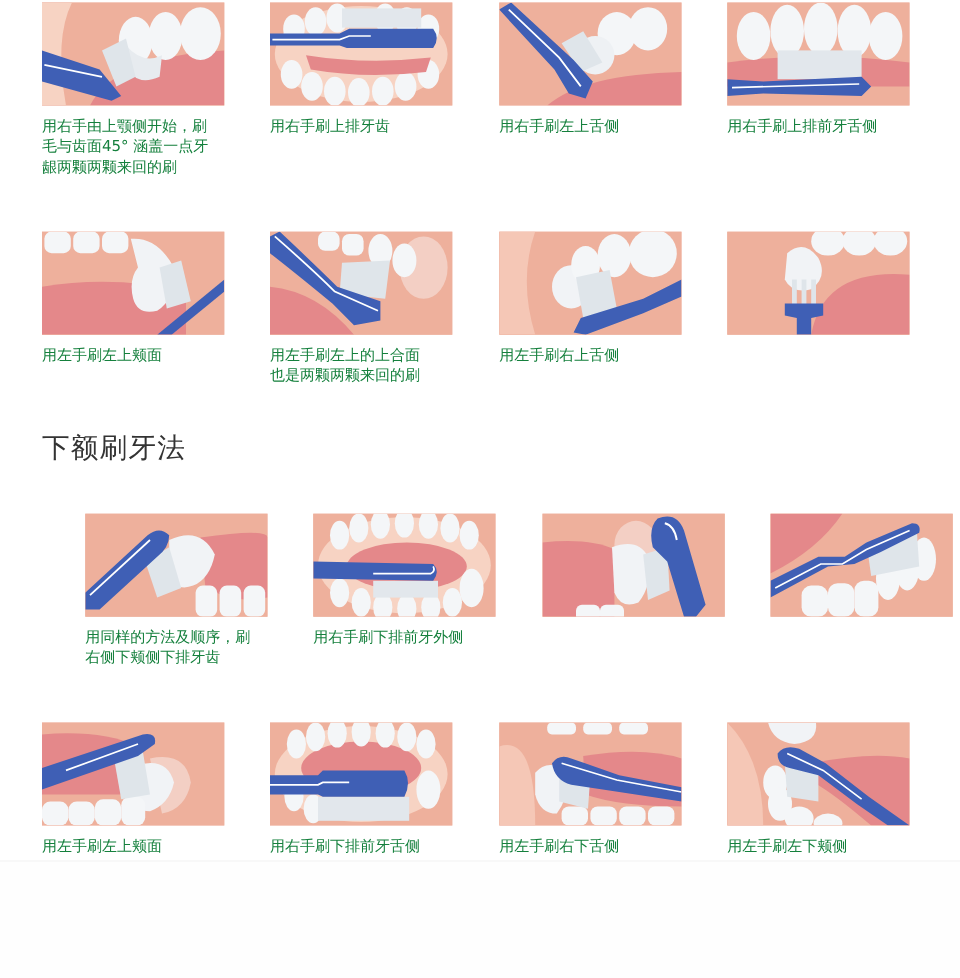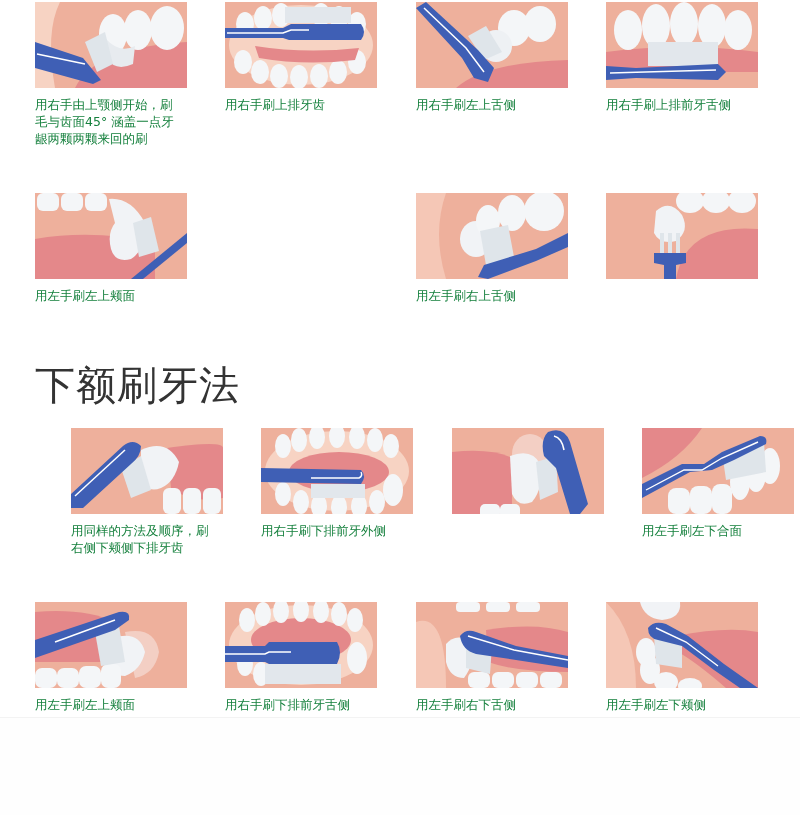--- a/index.html
+++ b/index.html
@@ -5,21 +5,21 @@
   html, body { margin: 0; padding: 0; background: #ffffff; }
   body { width: 800px; height: 815px; position: relative; overflow: hidden;
          font-family: "DejaVu Sans", "Liberation Sans", sans-serif; }
   .page { position: absolute; left: 0; top: 0; width: 800px; height: 717px; background: #ffffff; }
   .bottom-area { position: absolute; left: 0; top: 717px; width: 800px; height: 98px; background: #fefefe;
                  border-top: 1px solid #f3f3f3; }
   .cell { position: absolute; width: 156px; }
   .panel { position: relative; width: 152px; height: 86px; overflow: hidden; background: #eeb09c; }
   .panel svg { display: block; width: 152px; height: 86px; }
   .caption { margin-top: 8px; font-size: 12.5px; line-height: 17px; color: #15803d; letter-spacing: 0px; white-space: pre-line; }
-  .section-title { position: absolute; left: 35px; top: 358px; font-size: 40px; color: #333333;
+  .section-title { position: absolute; left: 35px; top: 358px; font-size: 23px; color: #333333;
                    font-weight: normal; margin: 0; letter-spacing: 1px; }
   .c1 { left: 35px; } .c2 { left: 225px; } .c3 { left: 416px; } .c4 { left: 606px; }
   .r1 { top: 2px; } .r2 { top: 193px; } .r3 { top: 428px; padding-left: 36px; } .r4 { top: 602px; }
 </style>
 </head>
 <body>
 
 <div class="page">
 
   <div class="cell c1 r1">
@@ -118,20 +118,40 @@
           <rect x="50" y="0" width="22" height="18" rx="6"></rect>
         </g>
         <path d="M74,6 Q96,4 110,30 Q112,56 96,66 Q80,70 76,56 Q72,40 80,30Z" fill="#f1f3f6"></path>
         <polygon points="98,30 116,24 124,58 104,64" fill="#dfe5ea"></polygon>
         <path d="M152,40 L152,50 L108,86 L96,86Z" fill="#3f5fb5"></path>
       </svg>
     </div>
     <div class="caption">用左手刷左上颊面</div>
   </div>
 
+  <div class="cell c2 r2">
+    <div class="panel">
+      <svg viewBox="0 0 152 86">
+        <rect width="152" height="86" fill="#eeb09c"></rect>
+        <path d="M0,46 Q40,50 70,86 L0,86Z" fill="#e4888a"></path>
+        <ellipse cx="128" cy="30" rx="20" ry="26" fill="#f3cfc4"></ellipse>
+        <g fill="#f4f6f8">
+          <rect x="40" y="0" width="18" height="16" rx="6"></rect>
+            <rect x="60" y="2" width="18" height="18" rx="6"></rect>
+          <ellipse cx="92" cy="16" rx="10" ry="14"></ellipse>
+            <ellipse cx="112" cy="24" rx="10" ry="14"></ellipse>
+        </g>
+        <polygon points="60,26 100,24 96,56 58,52" fill="#dfe5ea"></polygon>
+        <path d="M0,4 L8,0 Q40,30 56,46 L92,58 L92,74 L70,78 L52,60 Q28,40 0,18Z" fill="#3f5fb5"></path>
+        <path d="M4,4 Q36,32 54,50 L90,66" stroke="#ffffff" stroke-width="1.5" fill="none"></path>
+      </svg>
+    </div>
+    <div class="caption">用左手刷左上的上合面
+也是两颗两颗来回的刷</div>
+  </div>
 
   <div class="cell c3 r2">
     <div class="panel">
       <svg viewBox="0 0 152 86">
         <rect width="152" height="86" fill="#eeb09c"></rect>
         <path d="M0,0 L30,0 Q16,40 30,86 L0,86Z" fill="#f5c7b6"></path>
         <ellipse cx="60" cy="46" rx="16" ry="18" fill="#f1f3f6"></ellipse>
         <ellipse cx="72" cy="28" rx="12" ry="16" fill="#f4f6f8"></ellipse>
         <ellipse cx="96" cy="20" rx="14" ry="18" fill="#f4f6f8"></ellipse>
         <ellipse cx="128" cy="18" rx="20" ry="20" fill="#f4f6f8"></ellipse>
@@ -244,21 +264,20 @@
           <rect x="70" y="56" width="20" height="30" rx="8"></rect>
             <ellipse cx="98" cy="54" rx="10" ry="18"></ellipse>
           <ellipse cx="114" cy="46" rx="10" ry="18"></ellipse>
             <ellipse cx="128" cy="38" rx="10" ry="18"></ellipse>
         </g>
         <polygon points="80,24 122,14 124,44 84,52" fill="#dfe5ea"></polygon>
         <path d="M0,56 L40,36 L62,36 L80,24 L118,8 Q126,8 124,16 L92,32 L70,42 L48,44 L0,70Z" fill="#3f5fb5"></path>
         <path d="M4,62 L42,42 L60,42 L80,30 L116,14" stroke="#ffffff" stroke-width="1.4" fill="none"></path>
       </svg>
     </div>
-    <div class="caption">用左手刷左下合面</div>
   </div>
 
   <div class="cell c1 r4">
     <div class="panel">
       <svg viewBox="0 0 152 86">
         <rect width="152" height="86" fill="#eeb09c"></rect>
         <path d="M0,10 Q50,6 80,20 L76,60 L0,60Z" fill="#e4888a"></path>
         <path d="M90,30 Q120,24 124,50 Q120,72 100,76Z" fill="#f3cfc4"></path>
         <path d="M78,36 Q104,28 110,50 Q106,68 90,74 Q76,74 76,60Z" fill="#f1f3f6"></path>
         <g fill="#f4f6f8">

